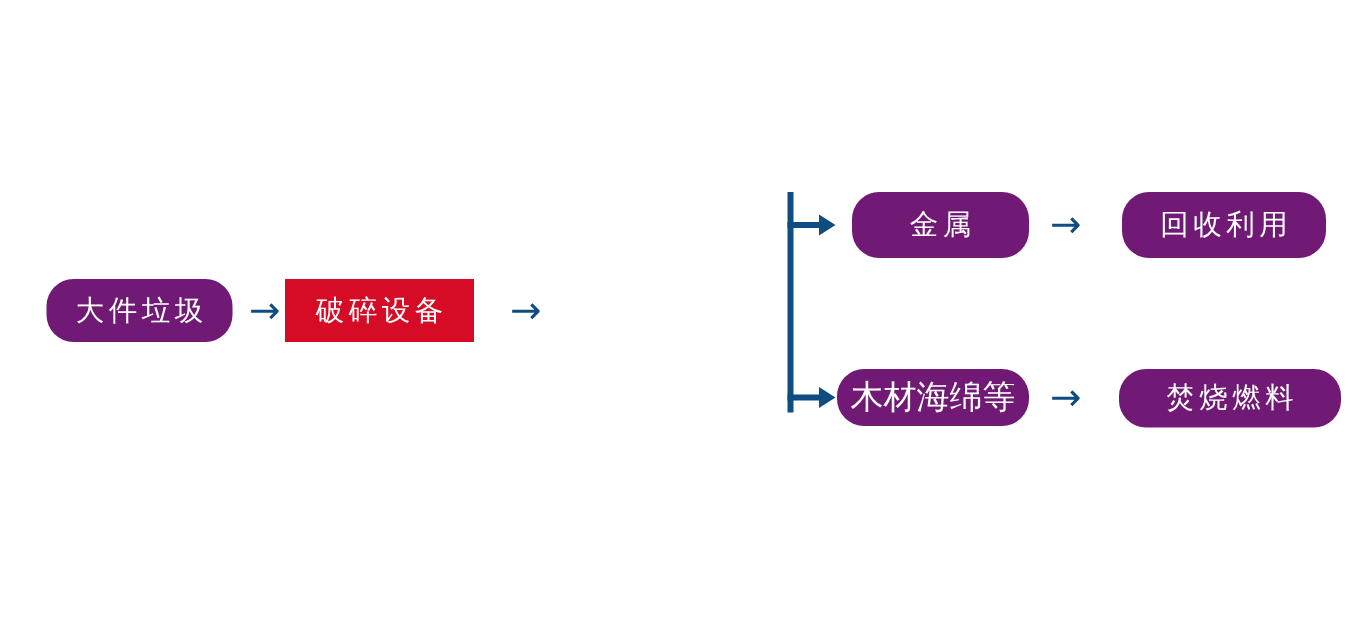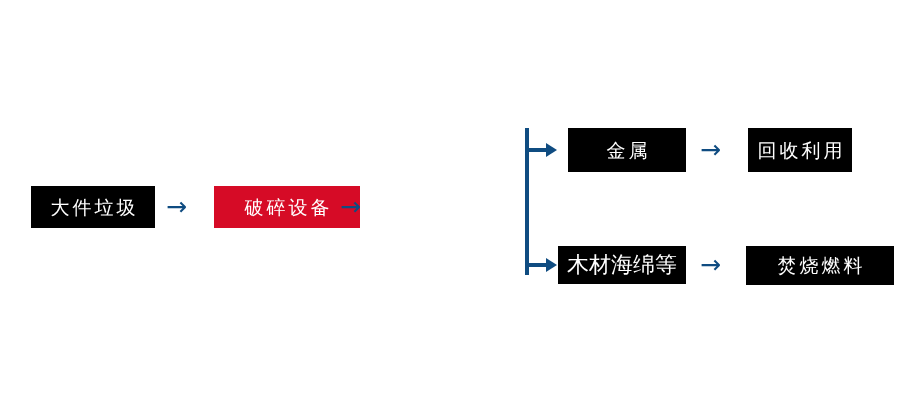--- a/index.html
+++ b/index.html
@@ -28,21 +28,21 @@
     align-items: center;
     justify-content: center;
     color: #ffffff;
     font-size: 19px;
     letter-spacing: 3px;
     text-indent: 3px;
     line-height: 1;
     white-space: nowrap;
     font-weight: 400;
   }
-  .node.blue { background: #000000; }
+  .node.blue { background: #701a75; border-radius: 18px; }
   .node.red  { background: #D60B26; }
 
   .node.compact { letter-spacing: 0px; text-indent: 0px; font-size: 22px; }
 
   
   .arrow {
     position: absolute;
     color: #0F4C81;
     font-size: 25px;
     line-height: 1;
@@ -70,38 +70,38 @@
 </style>
 </head>
 <body>
 
 <div id="diagram">
 
   <div class="node blue" style="left:31px; top:186px; width:124px; height:42px;text-align:center;">大件垃圾</div>
 
   <div class="arrow" style="left:166px; top:194px;">→</div>
 
-  <div class="node red" style="left:214px; top:186px; width:146px; height:42px;text-align:center;">破碎设备</div>
+  <div class="node red" style="left:190px; top:186px; width:126px; height:42px;text-align:center;">破碎设备</div>
 
   <div class="arrow" style="left:340px; top:194px;">→</div>
 
 
   <div class="fork-spine" style="left:525px; top:128px; width:4px; height:147px;"></div>
 
   <div class="fork-branch" style="left:525px; top:148px; width:24px; height:4px;"></div>
   <div class="fork-head" style="left:546px; top:143px;"></div>
 
   <div class="fork-branch" style="left:525px; top:263px; width:24px; height:4px;"></div>
   <div class="fork-head" style="left:546px; top:258px;"></div>
 
   <div class="node blue" style="left:568px; top:128px; width:118px; height:44px;">金属</div>
 
   <div class="arrow" style="left:700px; top:137px;">→</div>
 
-  <div class="node blue" style="left:748px; top:128px; width:104px; height:44px;">回收利用</div>
+  <div class="node blue" style="left:748px; top:128px; width:136px; height:44px;">回收利用</div>
 
   <div class="node blue compact" style="left:558px; top:246px; width:128px; height:38px;">木材海绵等</div>
 
   <div class="arrow" style="left:700px; top:252px;">→</div>
 
   <div class="node blue" style="left:746px; top:246px; width:148px; height:39px;">焚烧燃料</div>
 
 </div>
 
 </body></html>

